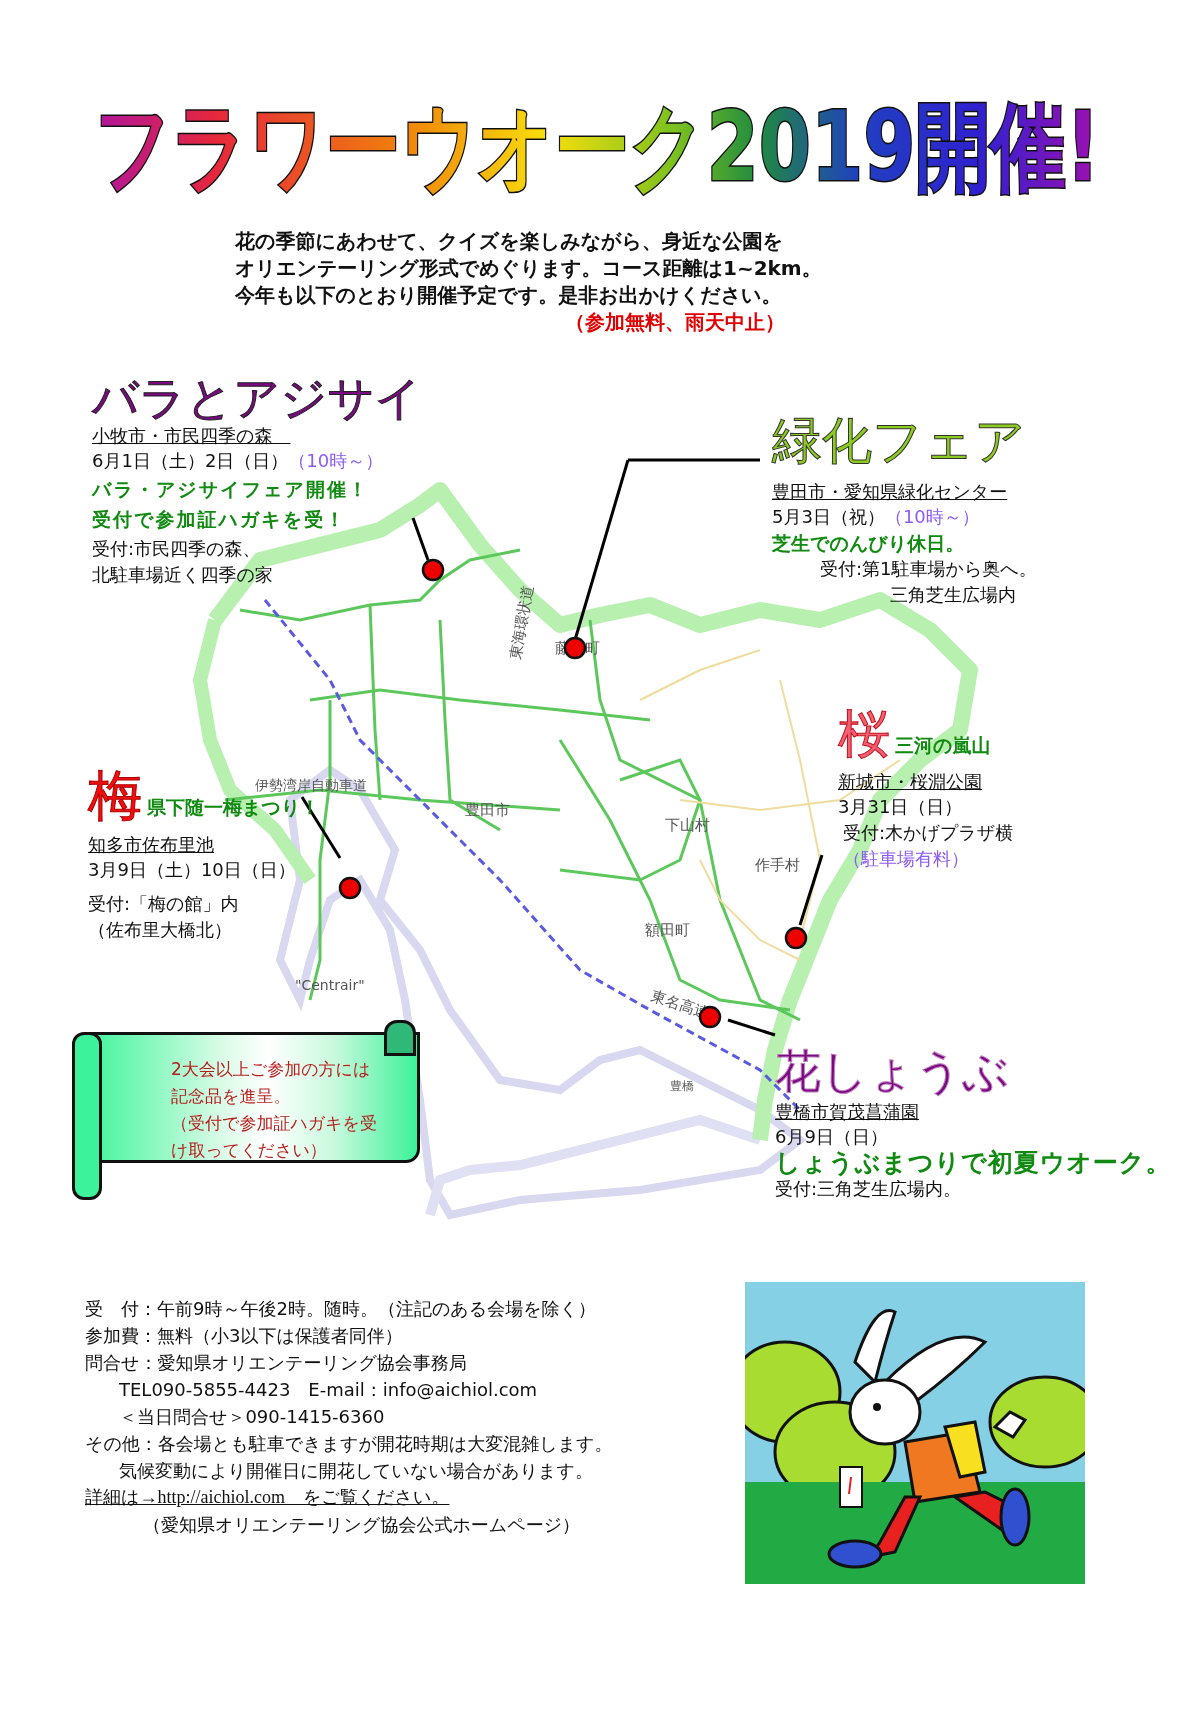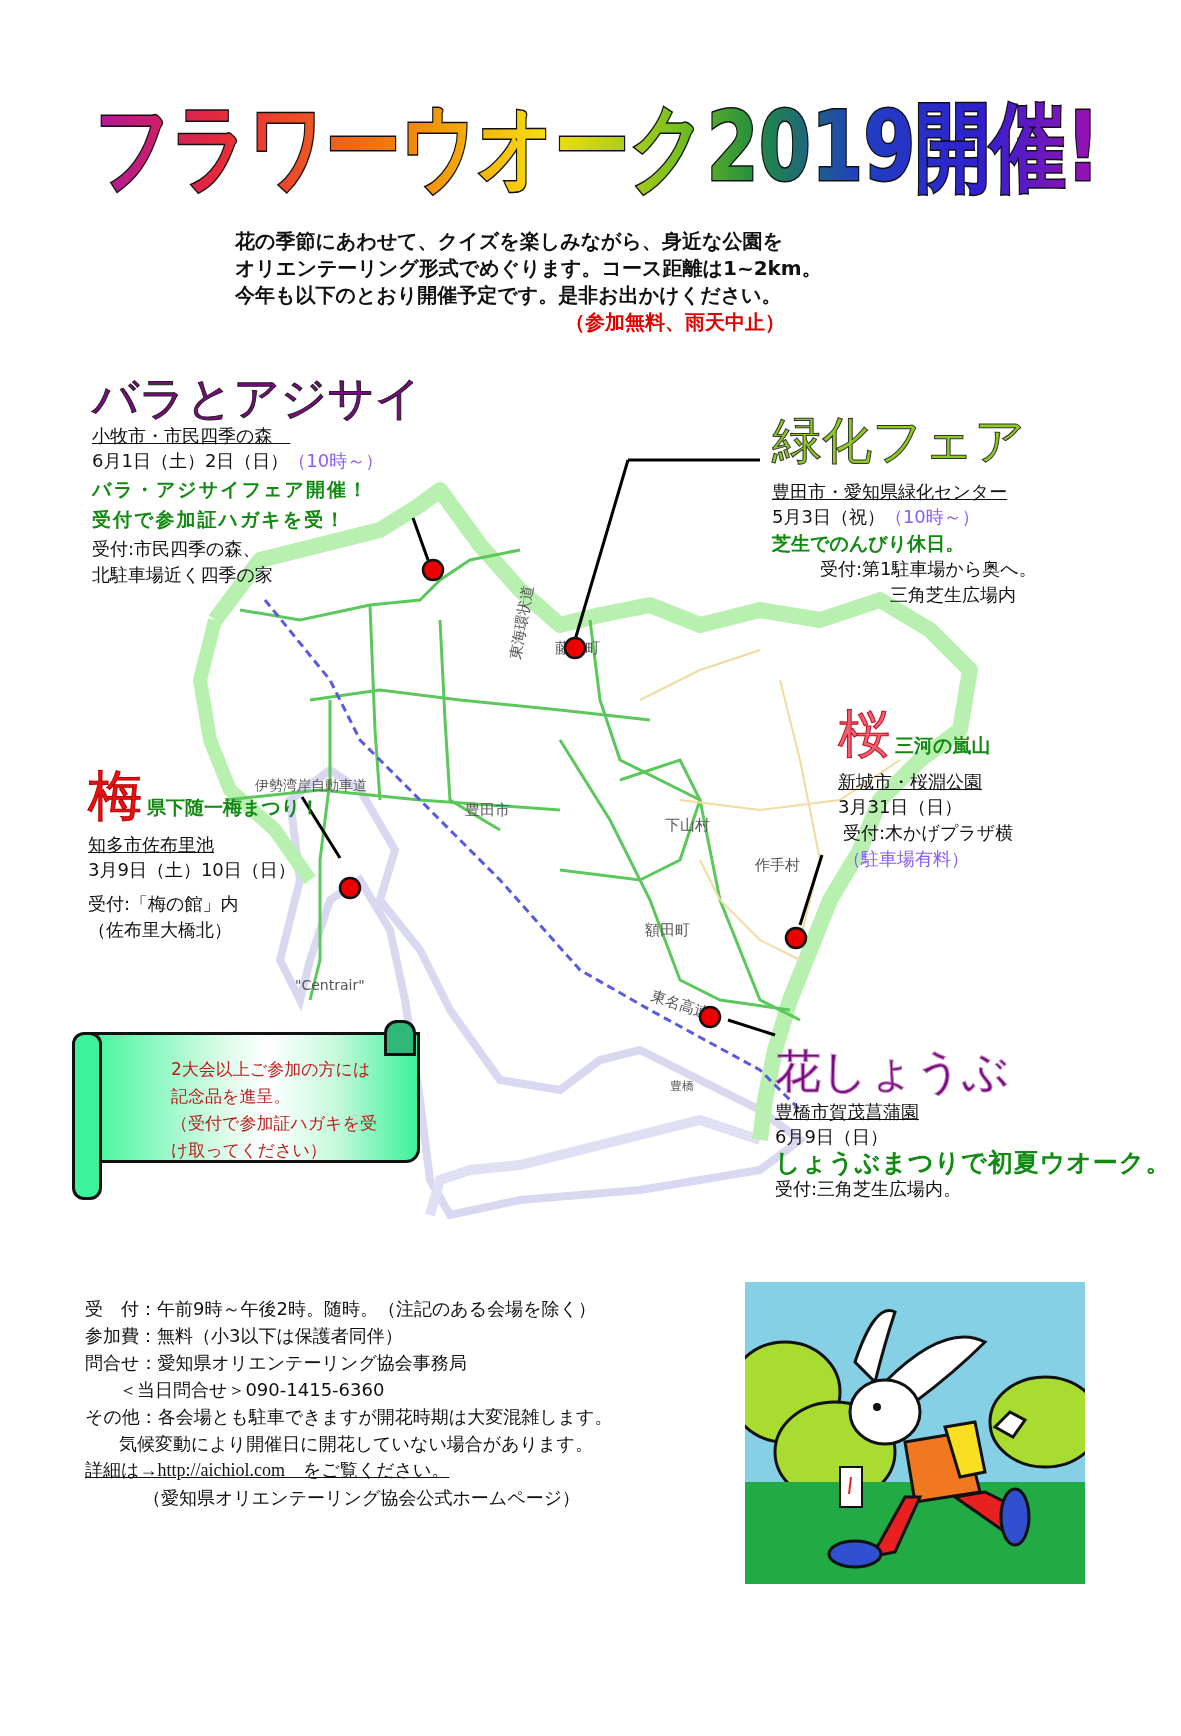--- a/index.html
+++ b/index.html
@@ -179,20 +179,21 @@
     <div>記念品を進呈。</div>
     <div>（受付で参加証ハガキを受</div>
     <div>け取ってください）</div>
   </div>
 </div>
 
 <div class="abs footer">
   <div>受　付：午前9時～午後2時。随時。（注記のある会場を除く）</div>
   <div>参加費：無料（小3以下は保護者同伴）</div>
   <div>問合せ：愛知県オリエンテーリング協会事務局</div>
+  <div class="indent">TEL090-5855-4423　E-mail：info@aichiol.com</div>
   <div class="indent">＜当日問合せ＞090-1415-6360</div>
   <div>その他：各会場とも駐車できますが開花時期は大変混雑します。</div>
   <div class="indent">気候変動により開催日に開花していない場合があります。</div>
   <div class="link">詳細は→http://aichiol.com　をご覧ください。</div>
   <div class="indent2">（愛知県オリエンテーリング協会公式ホームページ）</div>
 </div>
 
 <div id="illust" class="abs">
   <svg viewBox="0 0 340 302" width="340" height="302">
     <rect x="0" y="0" width="340" height="302" fill="#86d0e6"></rect>

